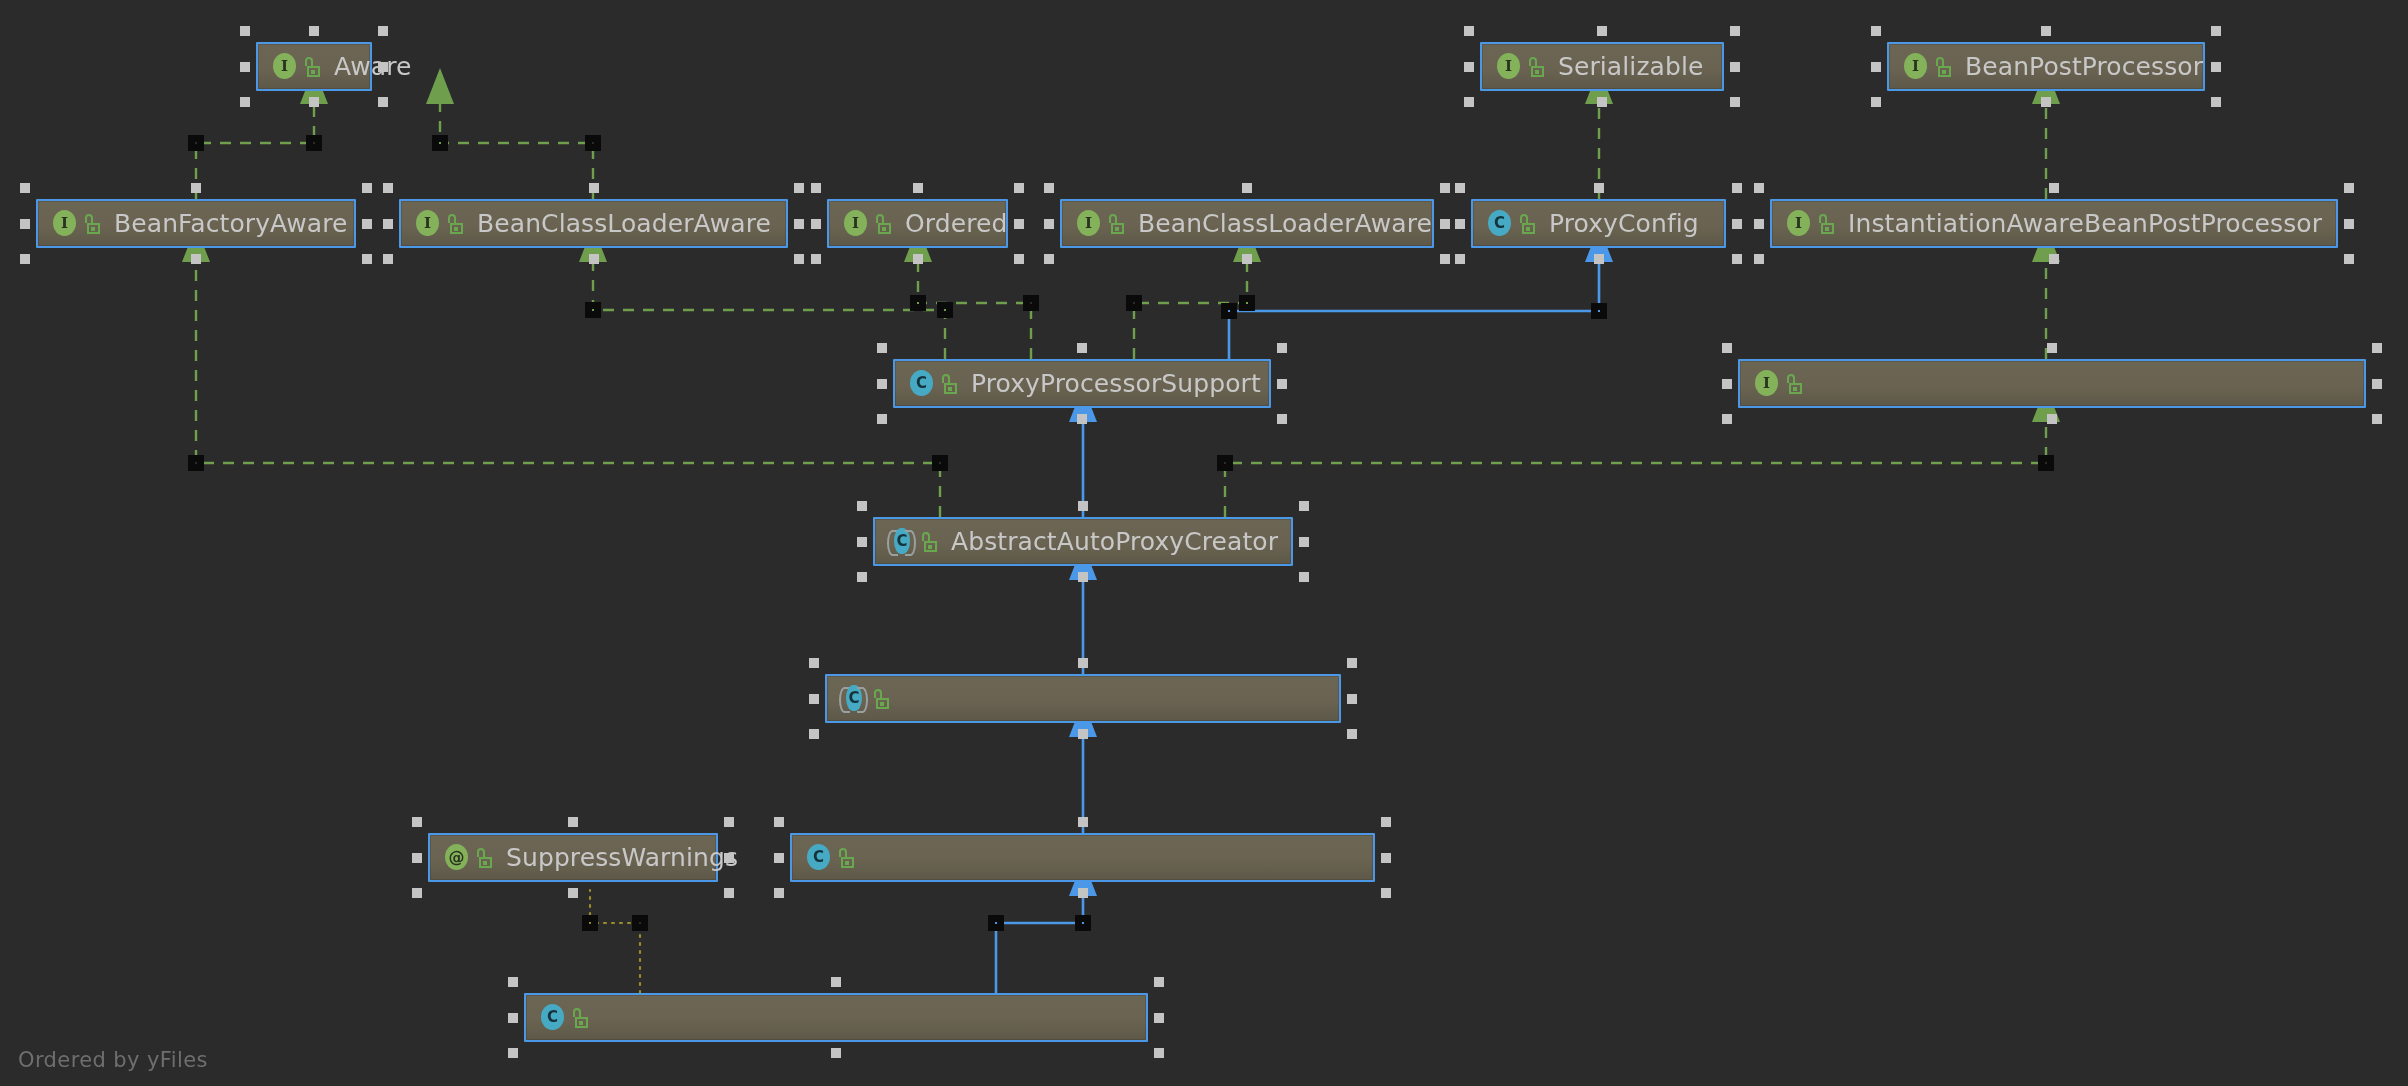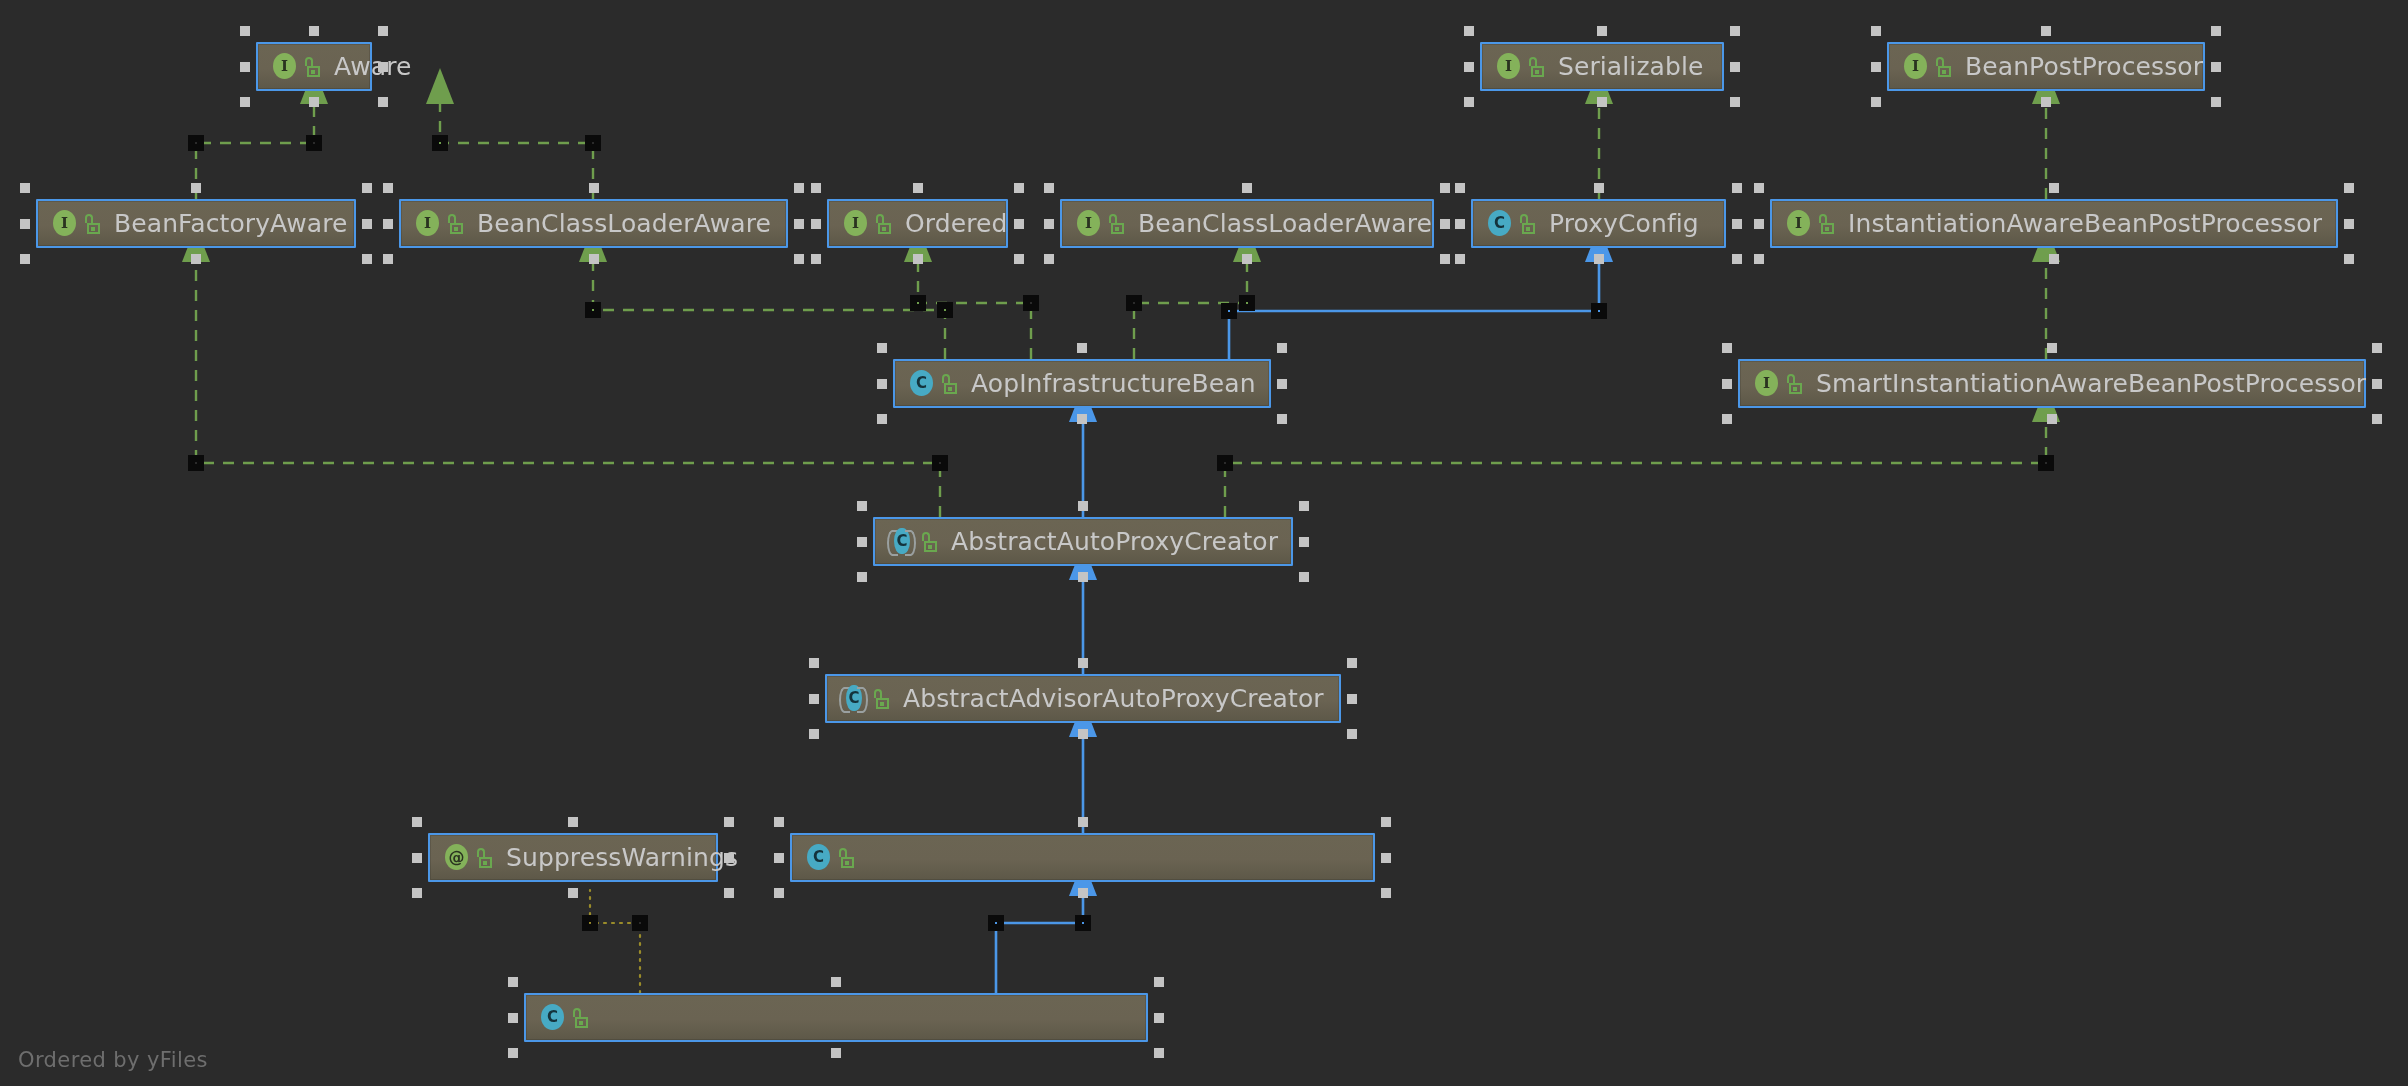--- a/index.html
+++ b/index.html
@@ -331,32 +331,31 @@
       </div>
       <div class="node" style="left: 893px; top: 359px; width: 378px; height: 49px;">
         <span class="type-icon cls">
           <span class="disc">C</span>
         </span>
         <span class="lock-icon">
           <span class="shackle"></span>
           <span class="body"></span>
           <span class="keyhole"></span>
         </span>
-        <span class="node-label">AopInfrastructureBean</span>
+        <span class="node-label">ProxyProcessorSupport</span>
       </div>
       <div class="node" style="left: 1738px; top: 359px; width: 628px; height: 49px;">
         <span class="type-icon iface">
           <span class="disc">I</span>
         </span>
         <span class="lock-icon">
           <span class="shackle"></span>
           <span class="body"></span>
           <span class="keyhole"></span>
         </span>
-        <span class="node-label">SmartInstantiationAwareBeanPostProcessor</span>
       </div>
       <div class="node" style="left: 873px; top: 517px; width: 420px; height: 49px;">
         <span class="type-icon abstract">
           <span class="disc">C</span>
         </span>
         <span class="lock-icon">
           <span class="shackle"></span>
           <span class="body"></span>
           <span class="keyhole"></span>
         </span>
@@ -364,21 +363,20 @@
       </div>
       <div class="node" style="left: 825px; top: 674px; width: 516px; height: 49px;">
         <span class="type-icon abstract">
           <span class="disc">C</span>
         </span>
         <span class="lock-icon">
           <span class="shackle"></span>
           <span class="body"></span>
           <span class="keyhole"></span>
         </span>
-        <span class="node-label">AbstractAdvisorAutoProxyCreator</span>
       </div>
       <div class="node" style="left: 428px; top: 833px; width: 290px; height: 49px;">
         <span class="type-icon anno">
           <span class="disc">@</span>
         </span>
         <span class="lock-icon">
           <span class="shackle"></span>
           <span class="body"></span>
           <span class="keyhole"></span>
         </span>

